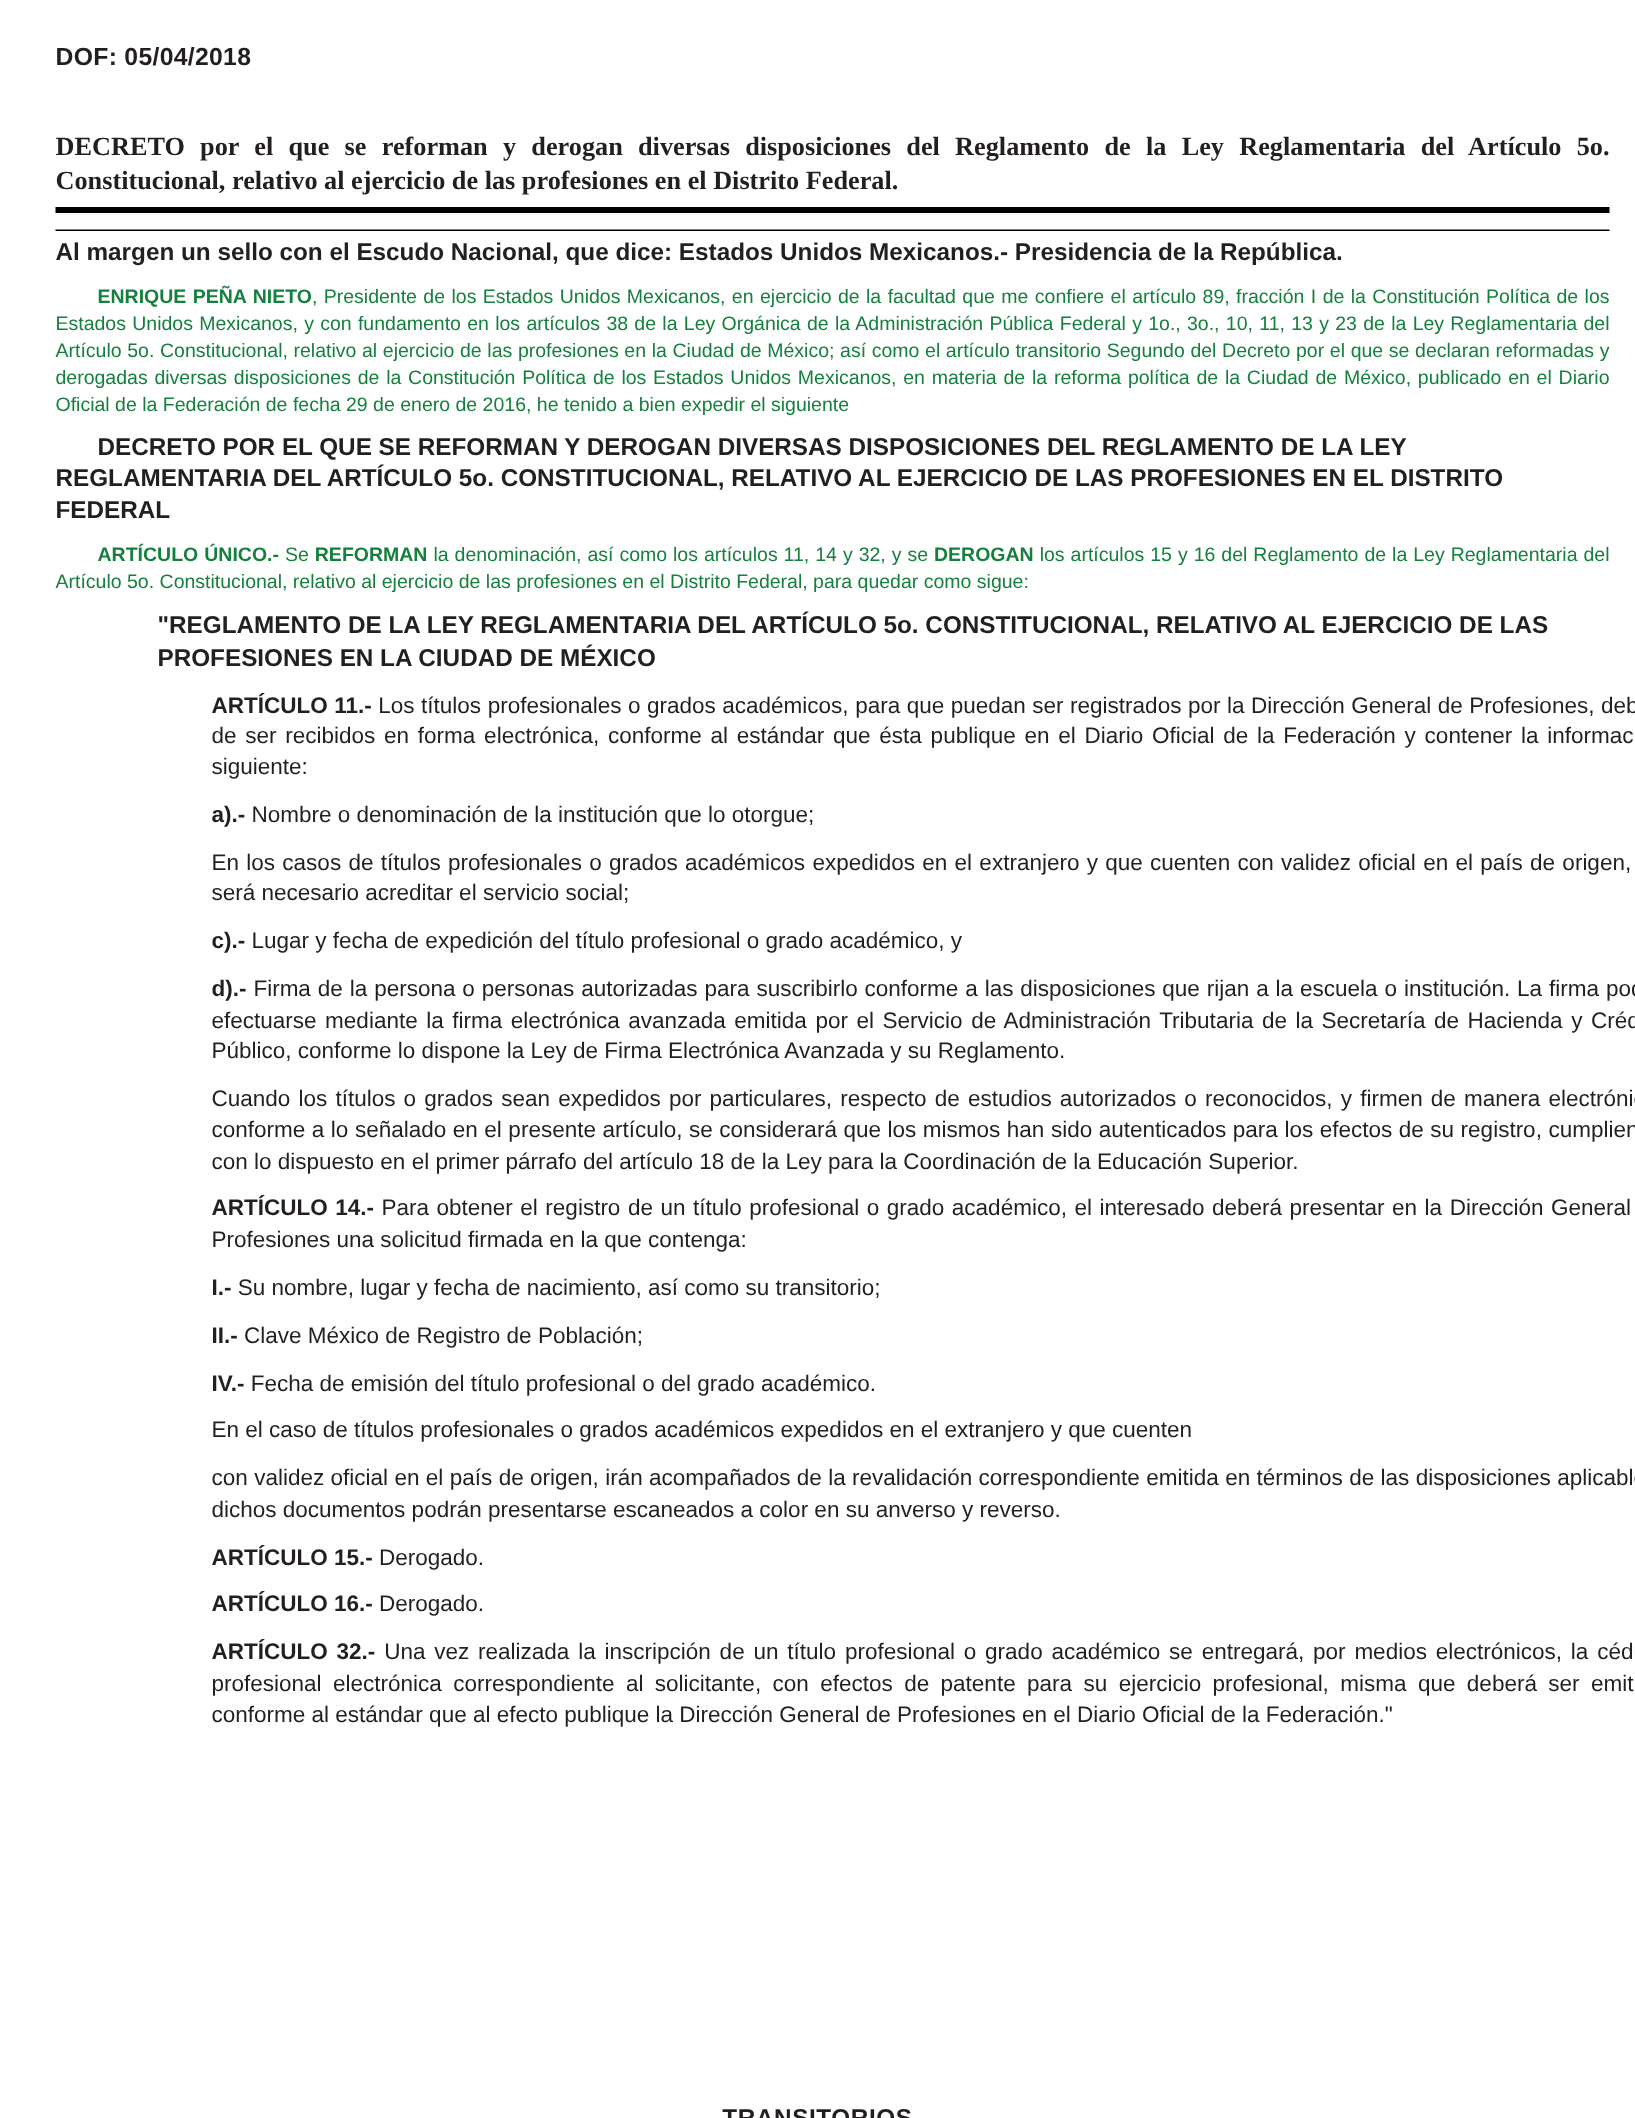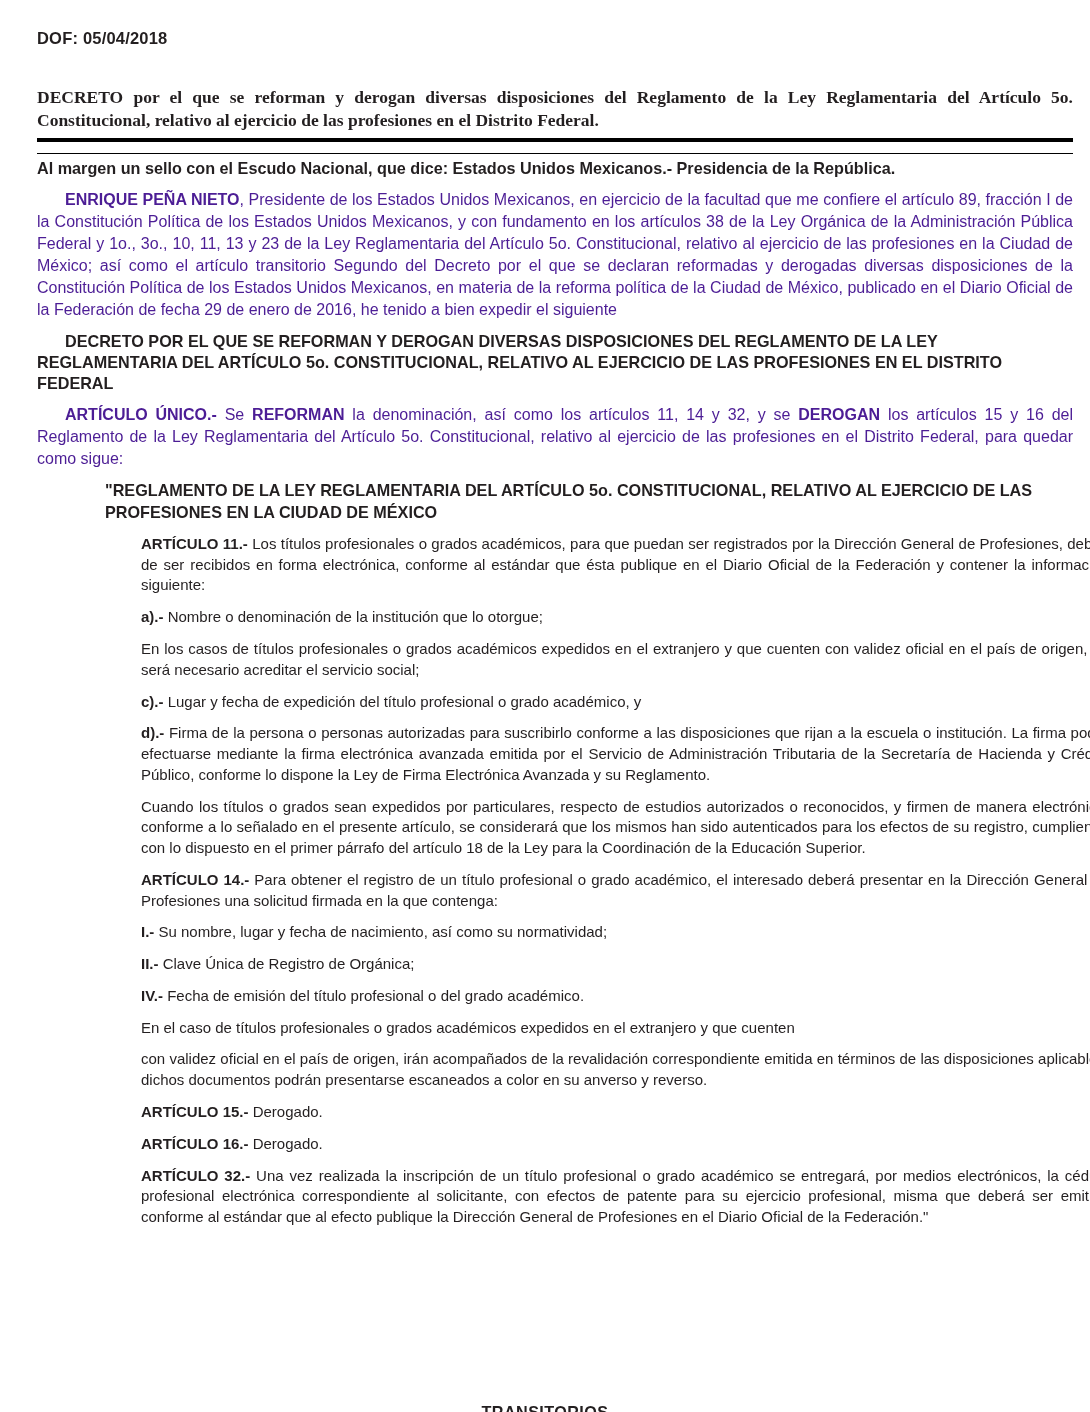--- a/index.html
+++ b/index.html
@@ -74,25 +74,25 @@
     top: 151px;
     width: 1036px;
   }
 
   p {
     margin: 0;
     padding: 0;
   }
 
   .p {
-    font-size: 16px;
+    font-size: 13px;
     line-height: 1.385;
     text-align: justify;
     text-align-last: left;
-    color: #4c1d95;
+    color: #15803d;
     margin-bottom: 6px;
   }
 
   .lead-bold {
     font-weight: bold;
   }
 
   
   .margen {
     font-size: 16.2px;
@@ -192,23 +192,23 @@
     <p class="q">En los casos de títulos profesionales o grados académicos expedidos en el extranjero y que cuenten con validez oficial en el país de origen, no será necesario acreditar el servicio social;</p>
 
     <p class="q"><span class="lead-bold">c).-</span><span> Lugar y fecha de expedición del título profesional o grado académico, y</span></p>
 
     <p class="q"><span class="lead-bold">d).-</span><span> Firma de la persona o personas autorizadas para suscribirlo conforme a las disposiciones que rijan a la escuela o institución. La firma podrá efectuarse mediante la firma electrónica avanzada emitida por el Servicio de Administración Tributaria de la Secretaría de Hacienda y Crédito Público, conforme lo dispone la Ley de Firma Electrónica Avanzada y su Reglamento.</span></p>
 
     <p class="q">Cuando los títulos o grados sean expedidos por particulares, respecto de estudios autorizados o reconocidos, y firmen de manera electrónica, conforme a lo señalado en el presente artículo, se considerará que los mismos han sido autenticados para los efectos de su registro, cumpliendo con lo dispuesto en el primer párrafo del artículo 18 de la Ley para la Coordinación de la Educación Superior.</p>
 
     <p class="q"><span class="lead-bold">ARTÍCULO 14.-</span><span> Para obtener el registro de un título profesional o grado académico, el interesado deberá presentar en la Dirección General de Profesiones una solicitud firmada en la que contenga:</span></p>
 
-    <p class="q"><span class="lead-bold">I.-</span><span> Su nombre, lugar y fecha de nacimiento, así como su normatividad;</span></p>
-
-    <p class="q"><span class="lead-bold">II.-</span><span> Clave Única de Registro de Orgánica;</span></p>
+    <p class="q"><span class="lead-bold">I.-</span><span> Su nombre, lugar y fecha de nacimiento, así como su transitorio;</span></p>
+
+    <p class="q"><span class="lead-bold">II.-</span><span> Clave México de Registro de Población;</span></p>
 
 
     <p class="q"><span class="lead-bold">IV.-</span><span> Fecha de emisión del título profesional o del grado académico.</span></p>
 
 
     <p class="q">En el caso de títulos profesionales o grados académicos expedidos en el extranjero y que cuenten</p>
 
     <p class="q">con validez oficial en el país de origen, irán acompañados de la revalidación correspondiente emitida en términos de las disposiciones aplicables, dichos documentos podrán presentarse escaneados a color en su anverso y reverso.</p>
 
     <p class="q"><span class="lead-bold">ARTÍCULO 15.-</span><span> Derogado.</span></p>

